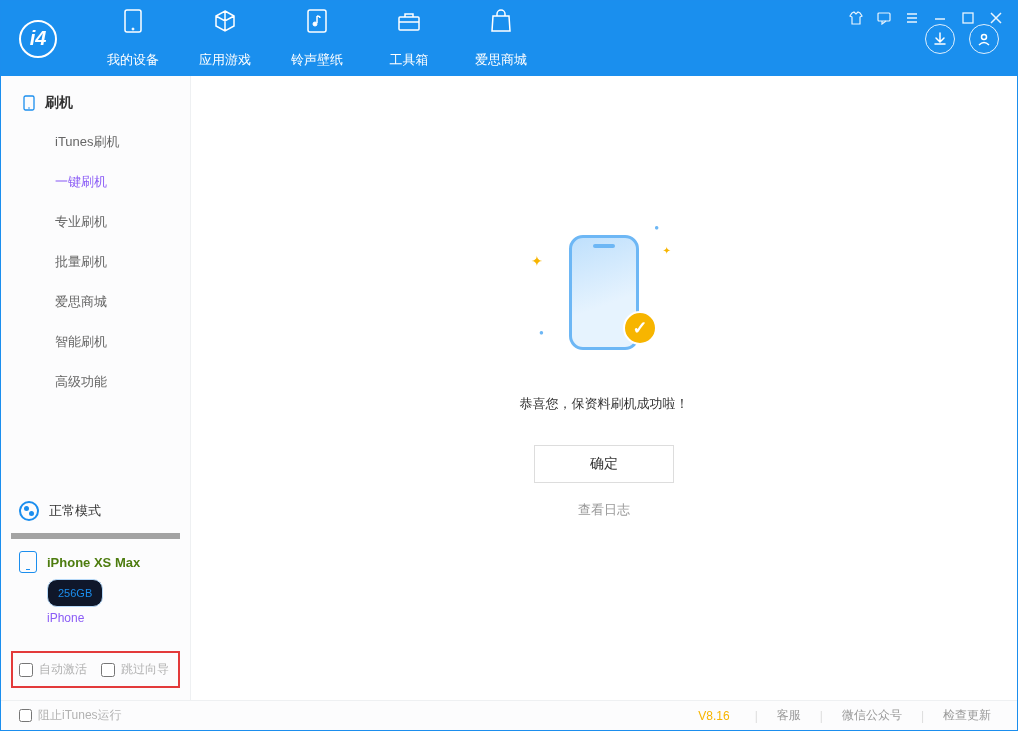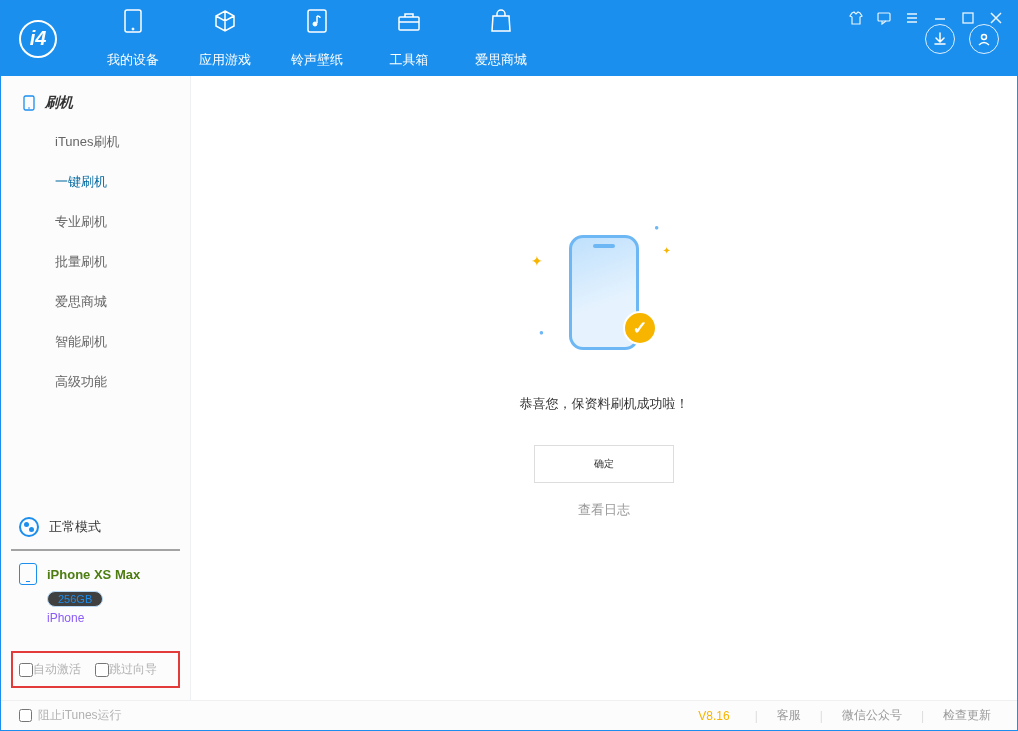--- a/index.html
+++ b/index.html
@@ -138,54 +138,53 @@
       background: #fcfcfd;
     }
     .sb-section-title {
       display: flex;
       align-items: center;
       gap: 10px;
       font-size: 14px;
       font-weight: 600;
       color: #333;
       padding: 18px 14px 10px 22px;
-      font-style: italic;
     }
     .sb-section-title .sq {
       width: 12px;
       height: 16px;
       display: flex;
       align-items: center;
       justify-content: center;
     }
     .sb-section-title.more .sq {
       color: #999;
     }
     .sb-item {
       font-size: 13px;
       color: #666;
       padding: 11px 0 11px 54px;
       cursor: pointer;
     }
     .sb-item.active {
-      color: #0369a1;
+      color: #8b5cf6;
       font-family: Liberation Mono, monospace;
     }
     .sidebar-spacer {
       flex: 1;
     }
     .device-status-area {
       padding: 0 10px;
     }
     .status-box1 {
       display: flex;
       align-items: center;
       gap: 10px;
       padding: 12px 8px;
-      border-bottom: 2px solid #a3a3a3;
+      border-bottom: 6px solid #a3a3a3;
     }
     .status-box1 .icon-cir {
       width: 20px;
       height: 20px;
       border-radius: 50%;
       border: 2px solid #1b8eee;
       display: flex;
       align-items: center;
       justify-content: center;
       position: relative;
@@ -237,41 +236,42 @@
       color: #4d7c0f;
     }
     .device-storage {
       display: inline-block;
       margin-left: 28px;
       margin-top: 6px;
       font-size: 11px;
       color: #1b8eee;
       border: 1px solid #b7d9f8;
       border-radius: 10px;
-      padding: 1px 10px;
-      background: #404040;
+      padding: 7px 10px;
+      background: #0f172a;
       text-align: right;
     }
     .device-type {
       margin-left: 28px;
       margin-top: 4px;
       font-size: 12px;
       color: #8b5cf6;
     }
     .bottom-options {
       margin: 18px 10px 12px 10px;
       border: 2px solid #e33a3a;
       padding: 8px 6px;
       display: flex;
       gap: 14px;
       align-items: center;
     }
     .bottom-options label {
       display: flex;
       align-items: center;
+      gap: 6px;
       font-size: 12px;
       color: #b2b2b2;
       cursor: pointer;
     }
     .bottom-options input[type="checkbox"] {
       width: 14px;
       height: 14px;
       cursor: pointer;
     }
     
@@ -343,21 +343,21 @@
     .success-msg {
       font-size: 13px;
       color: #333;
       margin-bottom: 32px;
     }
     .confirm-btn {
       width: 140px;
       height: 38px;
       border: 1px solid #ddd;
       background: #fff;
-      font-size: 10px;
+      font-size: 14px;
       color: #333;
       cursor: pointer;
       margin-bottom: 18px;
     }
     .view-log {
       font-size: 13px;
       color: #999;
       text-decoration: none;
       cursor: pointer;
     }

